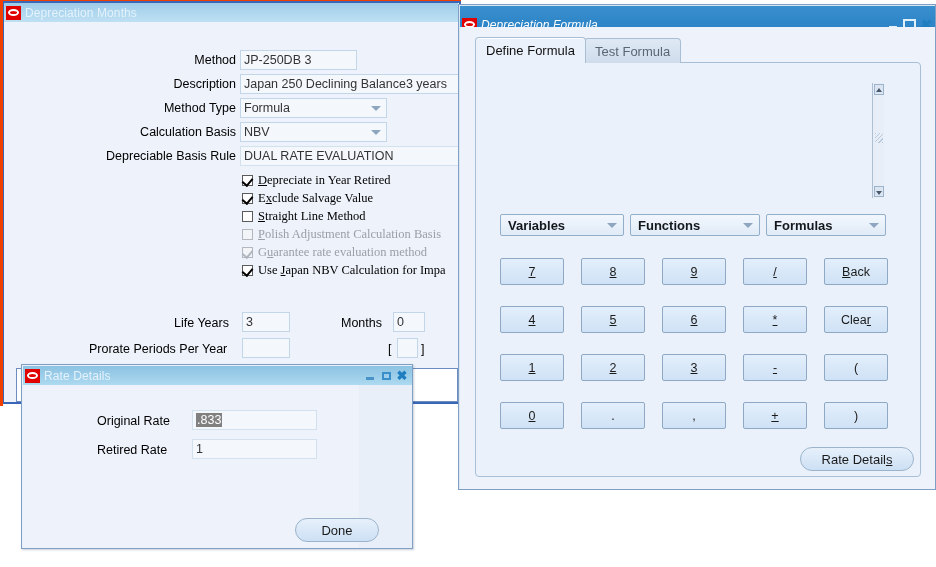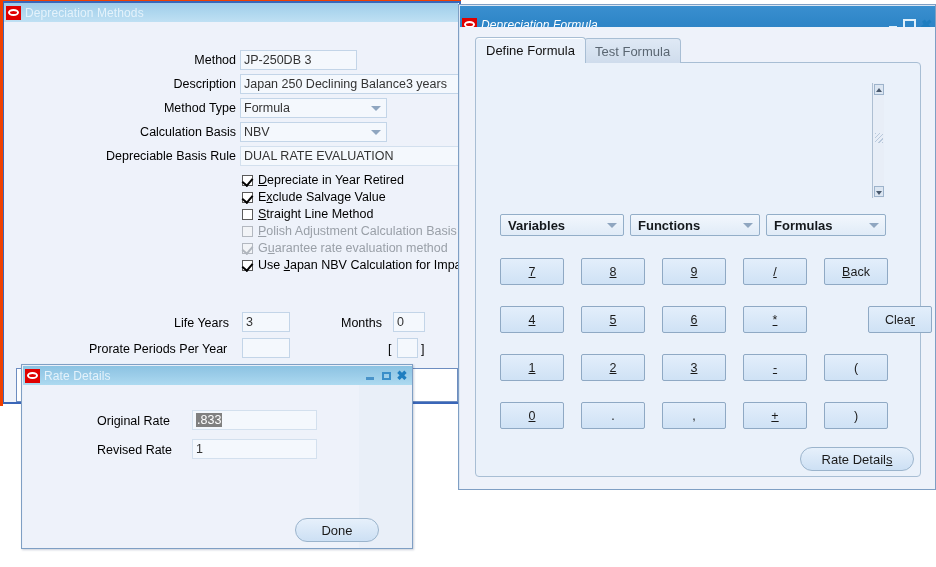--- a/index.html
+++ b/index.html
@@ -55,21 +55,21 @@
     font-size: 12.5px; color:#333; padding:1px 3px;
     height:20px; line-height:17px; white-space:nowrap; overflow:hidden;
   }
   .fld.plain { border:1px solid #d3e0ee; }
   .poplist { position:relative; }
   .poplist .arrow {
     position:absolute; right:5px; top:7px; width:0;height:0;
     border-left:5px solid transparent; border-right:5px solid transparent;
     border-top:5px solid #8fa6c0;
   }
-  .cb { display:flex; align-items:center; gap:5px; margin-bottom:3px; }
+  .cb { display:flex; align-items:center; gap:5px; margin-bottom:3px;font-family:Liberation Serif, serif; }
   .cbox {
     width:11px; height:11px; background:#ffffff; border:1px solid #5a5a5a;
     position:relative; flex:0 0 auto;
   }
   .cbox.on::after {
     content:""; position:absolute; left:1px; top:0px; width:5px; height:8px;
     border:solid #000; border-width:0 2px 2px 0; transform:rotate(40deg);
   }
   .cbox.dis { border-color:#b3b8c0; background:#f2f4f7; }
   .cbox.dis.on::after { border-color:#b0b6be; }
@@ -124,21 +124,21 @@
               border-left:3px solid #f04000; border-top:1px solid #f04000;
               background:#ffffff;">
 
     <div style="position:absolute; left:0; top:0; width:458px; height:403px;
                 border:2px solid #3a66b8; border-left:1px solid #3a66b8;">
 
       <div class="titlebar inactive" style="position:absolute;left:0;top:0;width:454px;">
         <div class="oralogo">
             <i></i>
           </div>
-        <div class="ttext dim">Depreciation Methods</div>
+        <div class="ttext dim">Depreciation Months</div>
       </div>
 
       <div class="ofpane" style="position:absolute;left:0;top:19px;width:454px;height:380px;">
 
         <div style="position:absolute;left:0;top:28px;width:454px;height:24px;">
           <div class="lbl" style="position:absolute;right:222px;top:3px;">Method</div>
           <div class="fld" style="position:absolute;left:236px;top:0;width:117px;">JP-250DB 3</div>
         </div>
 
         <div style="position:absolute;left:0;top:52px;width:454px;height:24px;">
@@ -294,21 +294,21 @@
           </div>
         <div class="calcbtn" style="left:105px;top:243px;width:64px;">
             <span class="u">5</span>
           </div>
         <div class="calcbtn" style="left:186px;top:243px;width:64px;">
             <span class="u">6</span>
           </div>
         <div class="calcbtn" style="left:267px;top:243px;width:64px;">
             <span class="u">*</span>
           </div>
-        <div class="calcbtn" style="left:348px;top:243px;width:64px;margin-left:44px;">
+        <div class="calcbtn" style="left:348px;top:243px;width:64px;">
             <span>Clea<span class="u">r</span></span>
           </div>
 
         <div class="calcbtn" style="left:24px;top:291px;width:64px;">
             <span class="u">1</span>
           </div>
         <div class="calcbtn" style="left:105px;top:291px;width:64px;">
             <span class="u">2</span>
           </div>
         <div class="calcbtn" style="left:186px;top:291px;width:64px;">
@@ -367,21 +367,21 @@
     <div class="ofpane" style="position:absolute;left:1px;top:20px;width:336px;height:163px;">
 
       <div style="position:absolute;left:0;top:25px;width:389px;height:25px;">
         <div class="lbl" style="position:absolute;left:74px;top:4px;">Original Rate</div>
         <div class="fld plain" style="position:absolute;left:169px;top:0;width:125px;">
           <span class="sel-text">.833</span>
         </div>
       </div>
 
       <div style="position:absolute;left:0;top:54px;width:389px;height:25px;">
-        <div class="lbl" style="position:absolute;left:74px;top:4px;">Revised Rate</div>
+        <div class="lbl" style="position:absolute;left:74px;top:4px;">Retired Rate</div>
         <div class="fld plain" style="position:absolute;left:169px;top:0;width:125px;">1</div>
       </div>
 
 
       <div class="pill" style="left:272px;top:133px;width:84px;height:24px;">
         <span>Done</span>
       </div>
     </div>
   </div>
 

